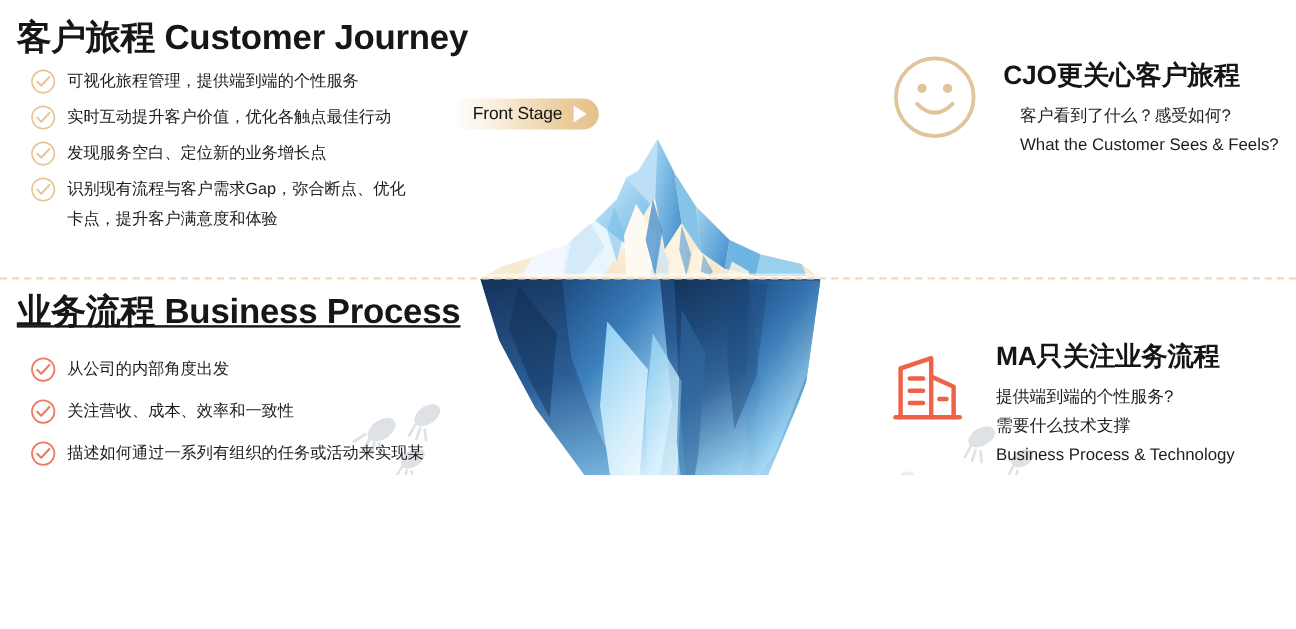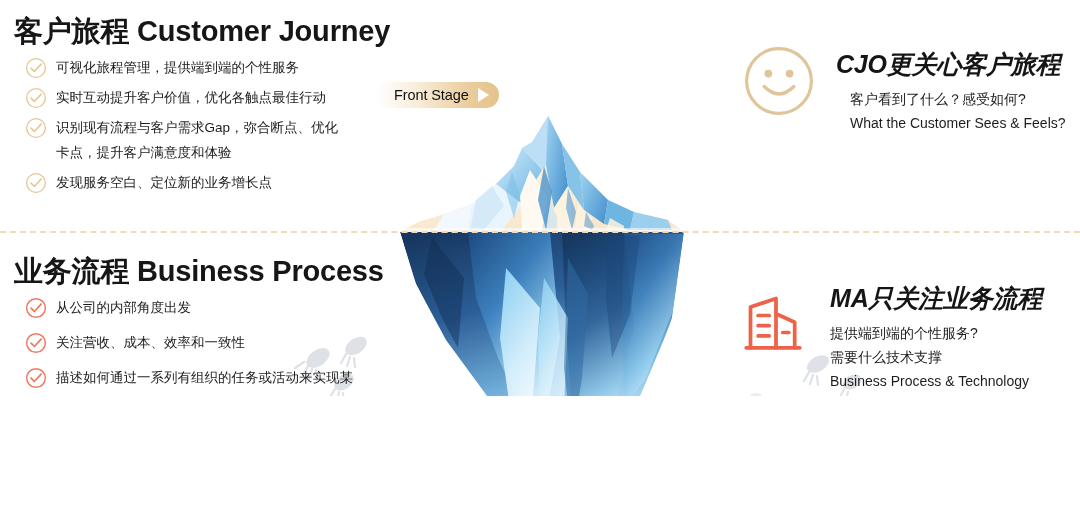--- a/index.html
+++ b/index.html
@@ -46,21 +46,21 @@
   .heading {
     position: absolute;
     font-size: 29px;
     font-weight: 700;
     color: #161616;
     letter-spacing: -0.2px;
     white-space: nowrap;
     z-index: 8;
   }
   .heading.top    { left: 14px; top: 12px; }
-  .heading.bottom { left: 14px; top: 252px; }
+  .heading.bottom { left: 14px; top: 240px; text-decoration: underline; }
 
   
   .bullets {
     position: absolute;
     left: 25px;
     z-index: 8;
     width: 360px;
   }
   .bullets.top    { top: 57px; }
   .bullets.bottom { top: 297px; }
@@ -133,27 +133,26 @@
 
   .panel .picon {
     flex: 0 0 auto;
     width: 74px;
     height: 74px;
     margin-right: 14px;
   }
   .panel.bottom .picon { width: 68px; height: 68px; margin-top: 8px; }
 
   .panel .ptitle {
-    font-size: 25px;
+    font-size: 22px;
     font-weight: 700;
     color: #151515;
     letter-spacing: -0.2px;
     margin: 0 0 6px 0;
     white-space: nowrap;
-    font-style: italic;
   }
   .panel.top .ptitle { margin-top: 4px; margin-left: 6px; }
   .panel.bottom .ptitle { margin-top: 0px; margin-left: 6px; }
 
   .panel .pline {
     font-size: 14px;
     line-height: 24px;
     color: #1d1d1d;
     font-weight: 500;
     white-space: nowrap;
@@ -351,29 +350,29 @@
         <path d="M6.6,12.2 L10.2,15.8 L17.6,7.8" fill="none" stroke="#e8c696" stroke-width="1.8" stroke-linecap="round" stroke-linejoin="round"></path>
       </svg>
       <div class="btext">实时互动提升客户价值，优化各触点最佳行动</div>
     </div>
 
     <div class="bullet">
       <svg class="check" viewBox="0 0 24 24">
         <circle cx="12" cy="12" r="10.2" fill="none" stroke="#e8c696" stroke-width="1.5"></circle>
         <path d="M6.6,12.2 L10.2,15.8 L17.6,7.8" fill="none" stroke="#e8c696" stroke-width="1.8" stroke-linecap="round" stroke-linejoin="round"></path>
       </svg>
-      <div class="btext" style="width:295px;">识别现有流程与客户需求Gap，弥合断点、优化卡点，提升客户满意度和体验</div>
+      <div class="btext">发现服务空白、定位新的业务增长点</div>
     </div>
 
     <div class="bullet">
       <svg class="check" viewBox="0 0 24 24">
         <circle cx="12" cy="12" r="10.2" fill="none" stroke="#e8c696" stroke-width="1.5"></circle>
         <path d="M6.6,12.2 L10.2,15.8 L17.6,7.8" fill="none" stroke="#e8c696" stroke-width="1.8" stroke-linecap="round" stroke-linejoin="round"></path>
       </svg>
-      <div class="btext">发现服务空白、定位新的业务增长点</div>
+      <div class="btext" style="width:295px;">识别现有流程与客户需求Gap，弥合断点、优化卡点，提升客户满意度和体验</div>
     </div>
 
   </div>
 
   <div class="badge front">
     <span class="blabel">Front Stage</span>
     <span class="tri"></span>
   </div>
 
   <div class="panel top">

